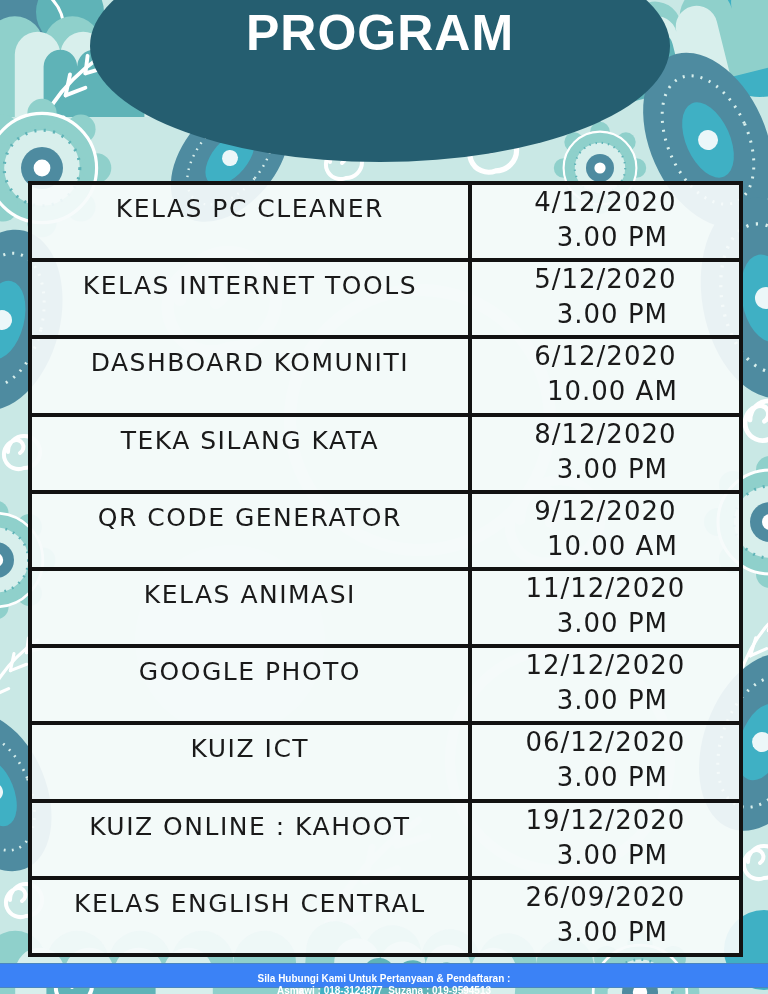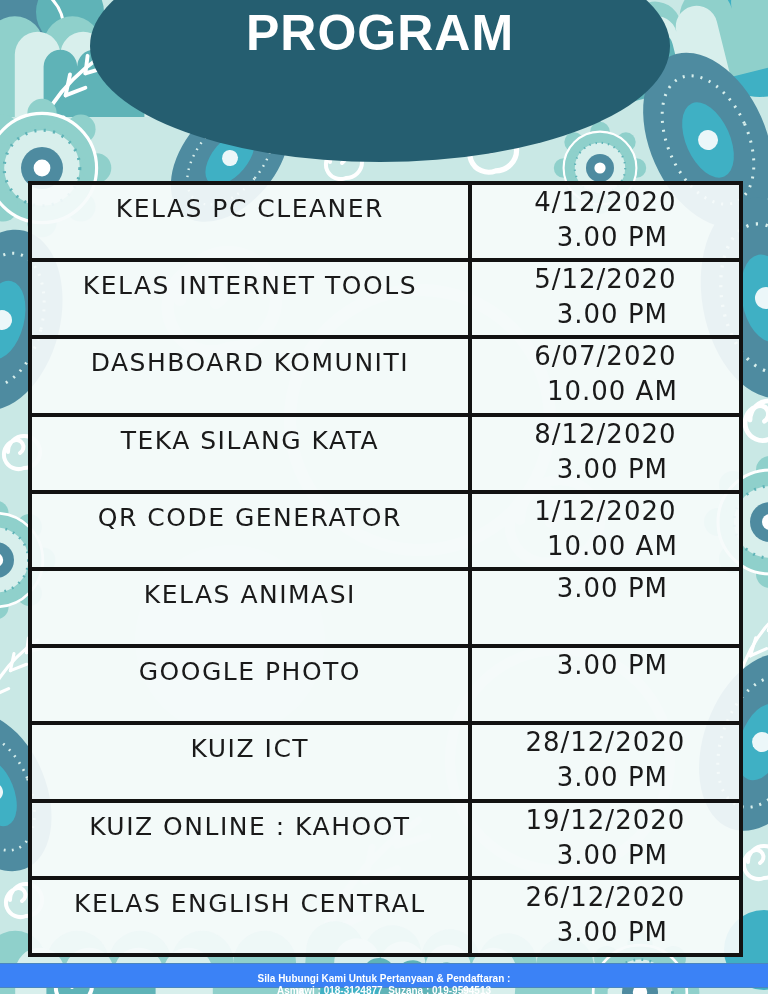--- a/index.html
+++ b/index.html
@@ -164,89 +164,91 @@
         <span class="date">5/12/2020</span>
         <span class="time">3.00 PM</span>
       </div>
     </div>
 
     <div class="row">
       <div class="cell program">
         <span class="program-text">DASHBOARD KOMUNITI</span>
       </div>
       <div class="cell when">
-        <span class="date">6/07/2020</span>
+        <span class="date">6/12/2020</span>
         <span class="time">10.00 AM</span>
       </div>
     </div>
 
     <div class="row">
       <div class="cell program">
         <span class="program-text">TEKA SILANG KATA</span>
       </div>
       <div class="cell when">
         <span class="date">8/12/2020</span>
         <span class="time">3.00 PM</span>
       </div>
     </div>
 
     <div class="row">
       <div class="cell program">
         <span class="program-text">QR CODE GENERATOR</span>
       </div>
       <div class="cell when">
-        <span class="date">1/12/2020</span>
+        <span class="date">9/12/2020</span>
         <span class="time">10.00 AM</span>
       </div>
     </div>
 
     <div class="row">
       <div class="cell program">
         <span class="program-text">KELAS ANIMASI</span>
       </div>
       <div class="cell when">
+        <span class="date">11/12/2020</span>
         <span class="time">3.00 PM</span>
       </div>
     </div>
 
     <div class="row">
       <div class="cell program">
         <span class="program-text">GOOGLE PHOTO</span>
       </div>
       <div class="cell when">
+        <span class="date">12/12/2020</span>
         <span class="time">3.00 PM</span>
       </div>
     </div>
 
     <div class="row">
       <div class="cell program">
         <span class="program-text">KUIZ ICT</span>
       </div>
       <div class="cell when">
-        <span class="date">28/12/2020</span>
+        <span class="date">06/12/2020</span>
         <span class="time">3.00 PM</span>
       </div>
     </div>
 
     <div class="row">
       <div class="cell program">
         <span class="program-text">KUIZ ONLINE : KAHOOT</span>
       </div>
       <div class="cell when">
         <span class="date">19/12/2020</span>
         <span class="time">3.00 PM</span>
       </div>
     </div>
 
     <div class="row">
       <div class="cell program">
         <span class="program-text">KELAS ENGLISH CENTRAL</span>
       </div>
       <div class="cell when">
-        <span class="date">26/12/2020</span>
+        <span class="date">26/09/2020</span>
         <span class="time">3.00 PM</span>
       </div>
     </div>
   </div>
 
   <div class="footer">
     <div>Sila Hubungi Kami Untuk Pertanyaan &amp; Pendaftaran :</div>
     <div>Asmawi : 018-3124877  Suzana : 019-9594513</div>
   </div>
 

